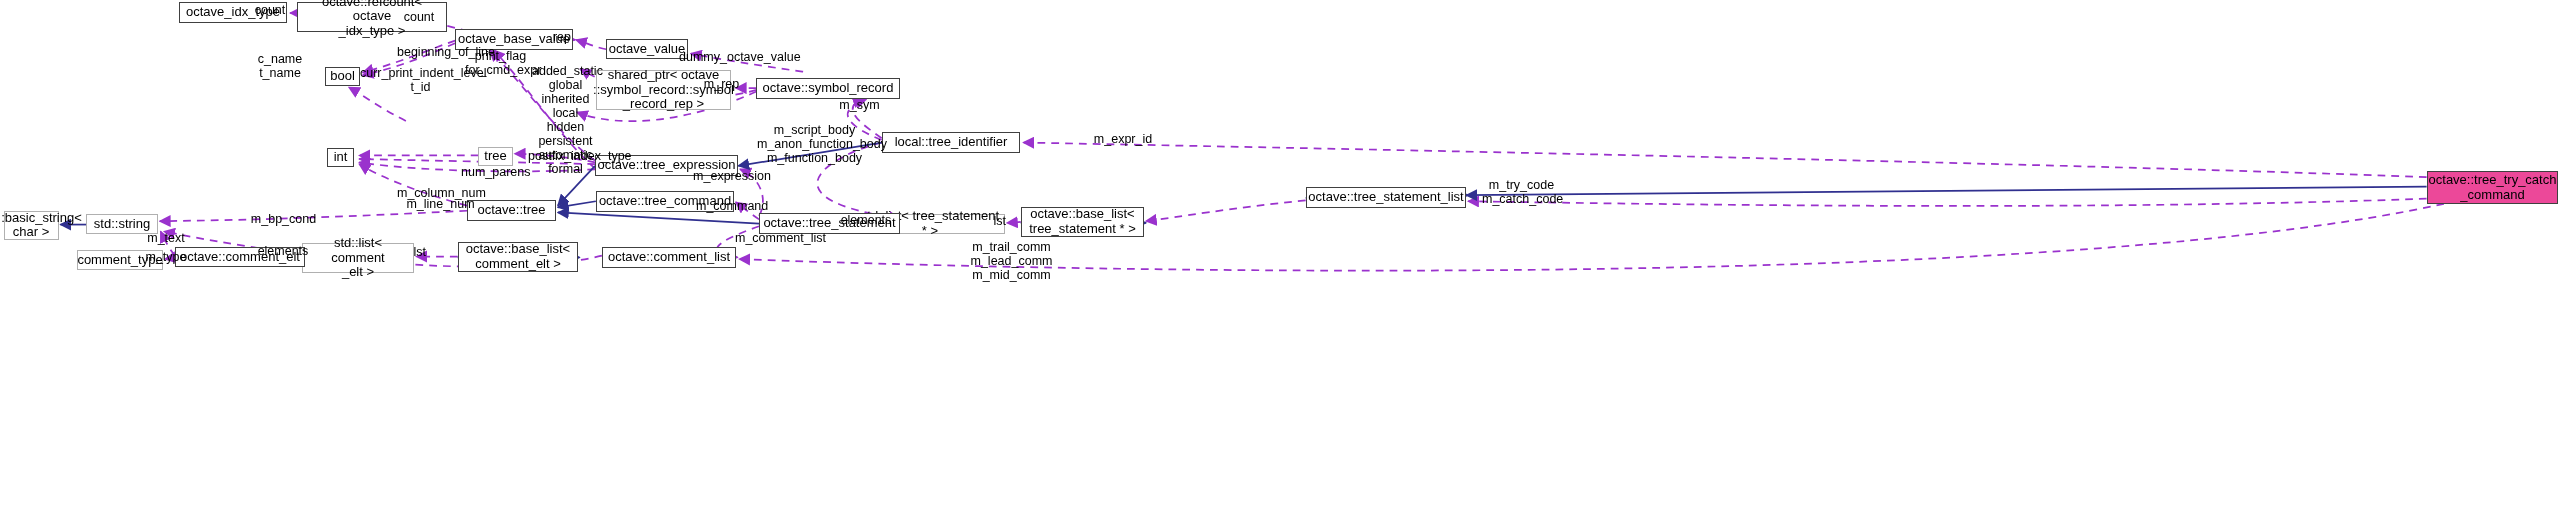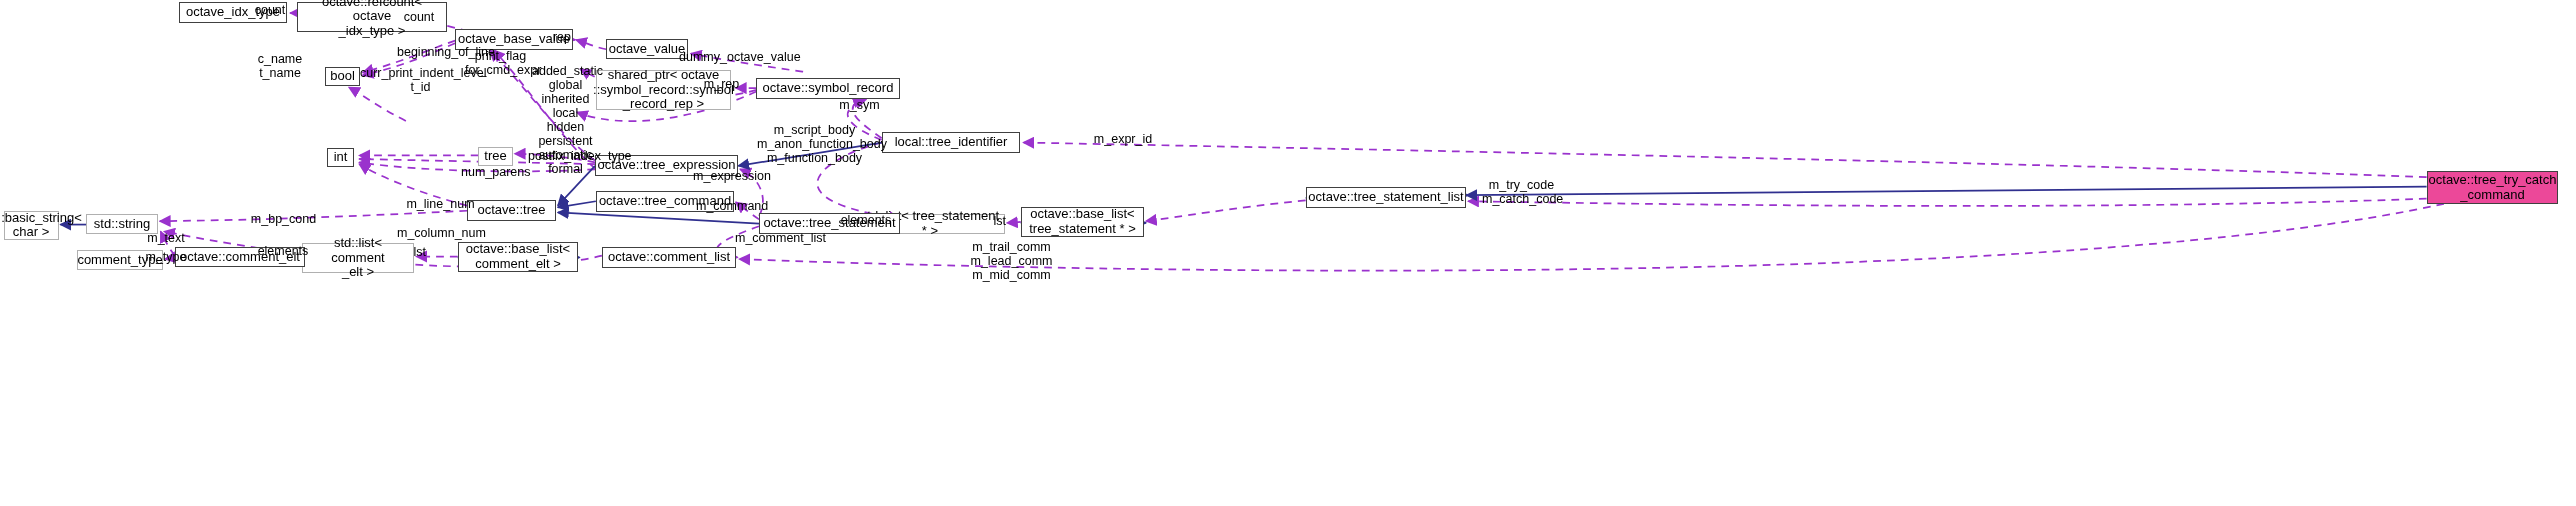--- a/index.html
+++ b/index.html
@@ -203,21 +203,21 @@
       <div class="edge-label" style="left: 839px; top: 98px; width: 41px;">m_sym</div>
       <div class="edge-label" style="left: 757px; top: 123px; width: 115px;">m_script_body
 m_anon_function_body
 m_function_body</div>
       <div class="edge-label" style="left: 1093px; top: 132px; width: 60px;">m_expr_id</div>
       <div class="edge-label" style="left: 528px; top: 149px; width: 96px;">postfix_index_type</div>
       <div class="edge-label" style="left: 461px; top: 165px; width: 69px;">num_parens</div>
       <div class="edge-label" style="left: 693px; top: 169px; width: 78px;">m_expression</div>
       <div class="edge-label" style="left: 1482px; top: 178px; width: 79px;">m_try_code
 m_catch_code</div>
-      <div class="edge-label" style="left: 397px; top: 186px; width: 87px; margin-top: 40px;">m_column_num</div>
+      <div class="edge-label" style="left: 397px; top: 186px; width: 87px;">m_column_num</div>
       <div class="edge-label" style="left: 397px; top: 197px; width: 87px;">m_line_num</div>
       <div class="edge-label" style="left: 696px; top: 199px; width: 71px;">m_command</div>
       <div class="edge-label" style="left: 839px; top: 213px; width: 54px;">elements</div>
       <div class="edge-label" style="left: 991px; top: 214px; width: 17.3px;">lst</div>
       <div class="edge-label" style="left: 250px; top: 212px; width: 67px;">m_bp_cond</div>
       <div class="edge-label" style="left: 695px; top: 231px; width: 91px; padding-left: 40px;">m_comment_list</div>
       <div class="edge-label" style="left: 256px; top: 244px; width: 54px;">elements</div>
       <div class="edge-label" style="left: 411px; top: 245px; width: 17.3px;">lst</div>
       <div class="edge-label" style="left: 145px; top: 231px; width: 42px; text-align: center;">m_text</div>
       <div class="edge-label" style="left: 145px; top: 250px; width: 42px;">m_type</div>

